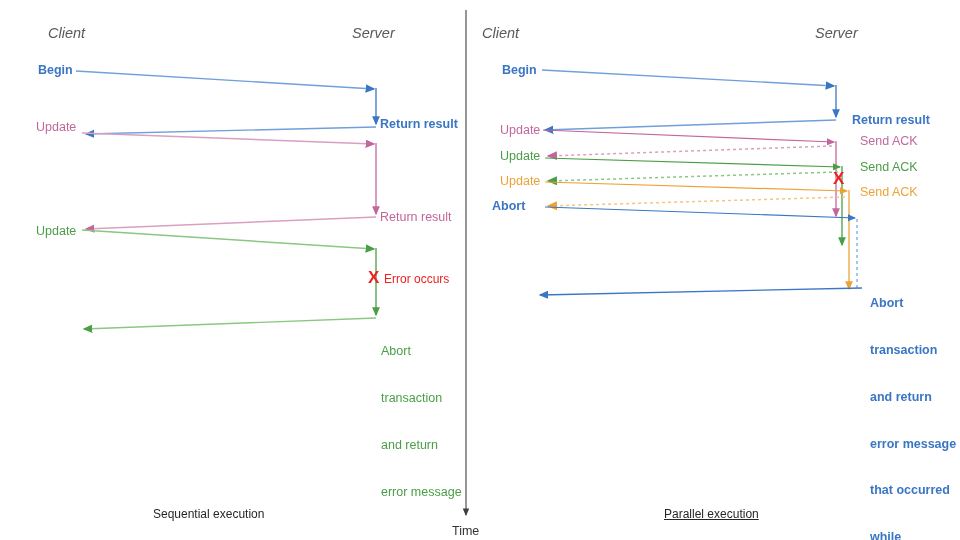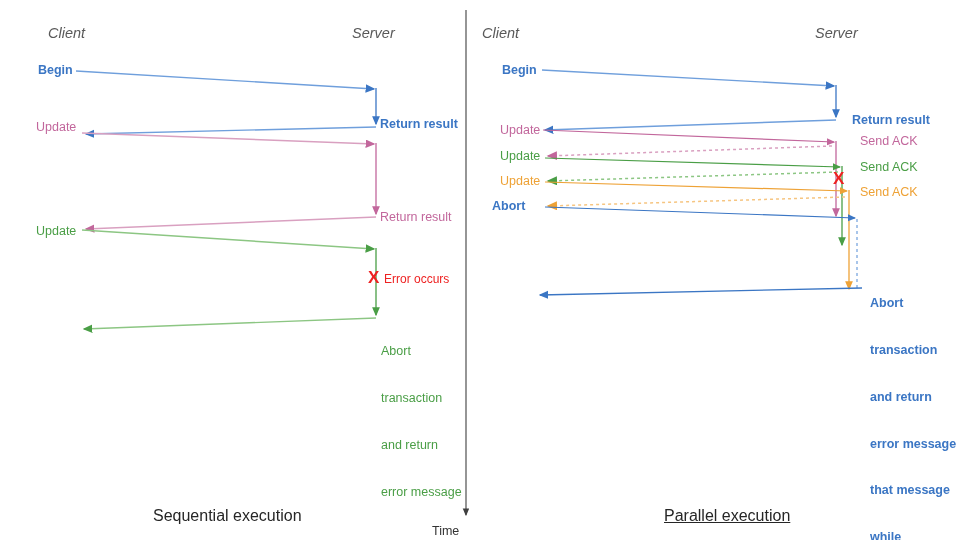--- a/index.html
+++ b/index.html
@@ -2,21 +2,21 @@
 <html><head>
 <meta charset="utf-8">
 <style>
   html,body{margin:0;padding:0;background:#ffffff;}
   body{width:960px;height:540px;overflow:hidden;
        font-family:"Liberation Sans","DejaVu Sans",sans-serif;}
   #stage{position:relative;width:788px;height:540px;background:#fff;}
   svg{position:absolute;left:0;top:0;width:960px;height:540px;}
   .lbl{position:absolute;white-space:pre;line-height:1.0;}
   .actor{font-style:italic;font-size:14.5px;color:#595959;}
-  .caption{font-size:16px;color:#262626;}
+  .caption{font-size:12px;color:#262626;}
   .msg{font-size:12.5px;}
   .blue{color:#3b76c4;font-weight:bold;}
   .pink{color:#c2679c;}
   .green{color:#4a9e46;}
   .orange{color:#eea236;}
   .red{color:#ee2222;font-weight:bold;font-size:17px;}
   .redtxt{color:#ee2222;font-size:12px;}
   .timelbl{font-size:12.5px;color:#333;}
   .block{line-height:15.6px;}
 </style>
@@ -102,21 +102,21 @@
 
   <div class="lbl msg green block" style="left:381px;top:313px;">
     <div>Abort</div>
     <div>transaction</div>
     <div>and return</div>
     <div>error message</div>
   </div>
 
   <div class="lbl caption" style="left:153px;top:508px;">Sequential execution</div>
 
-  <div class="lbl timelbl" style="left:432px;top:525px;">Time</div>
+  <div class="lbl timelbl" style="left:452px;top:525px;">Time</div>
 
   <div class="lbl actor" style="left:482px;top:26px;">Client</div>
   <div class="lbl actor" style="left:815px;top:26px;">Server</div>
 
   <div class="lbl msg blue" style="left:502px;top:64px;">Begin</div>
   <div class="lbl msg pink" style="left:500px;top:124px;">Update</div>
   <div class="lbl msg green" style="left:500px;top:150px;">Update</div>
   <div class="lbl msg orange" style="left:500px;top:175px;">Update</div>
   <div class="lbl msg blue" style="left:492px;top:200px;">Abort</div>
 
@@ -125,21 +125,21 @@
   <div class="lbl msg green" style="left:860px;top:161px;">Send ACK</div>
   <div class="lbl msg orange" style="left:860px;top:186px;">Send ACK</div>
 
   <div class="lbl red" style="left:833px;top:170px;">X</div>
 
   <div class="lbl msg blue block" style="left:870px;top:265px;">
     <div>Abort</div>
     <div>transaction</div>
     <div>and return</div>
     <div>error message</div>
-    <div>that message</div>
+    <div>that occurred</div>
     <div>while</div>
     
     
     
     
   </div>
 
   <div class="lbl caption" style="left:664px;top:508px;text-decoration:underline;">Parallel execution</div>
 
 </div>

